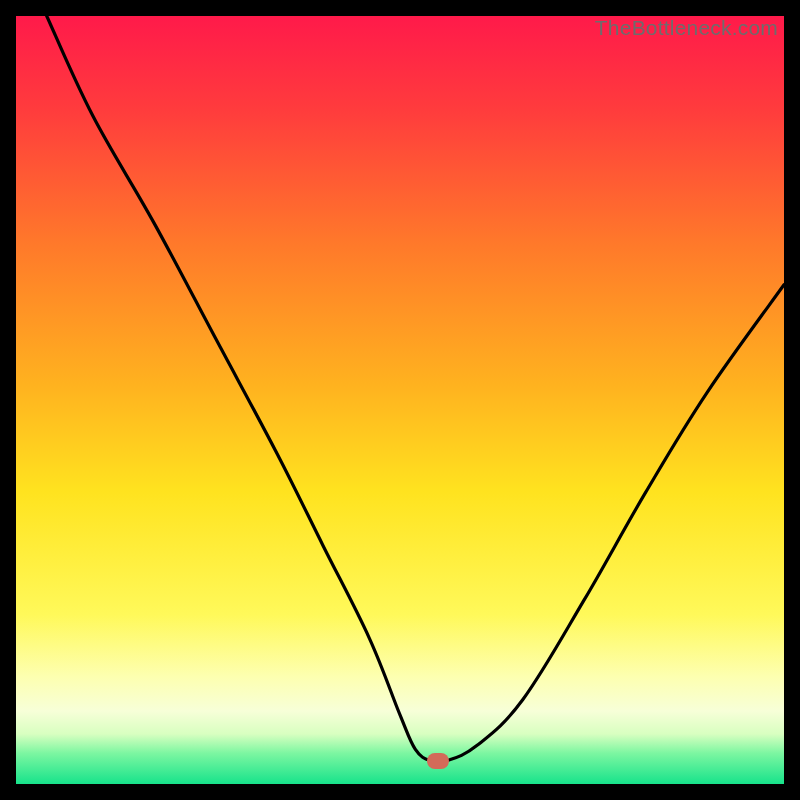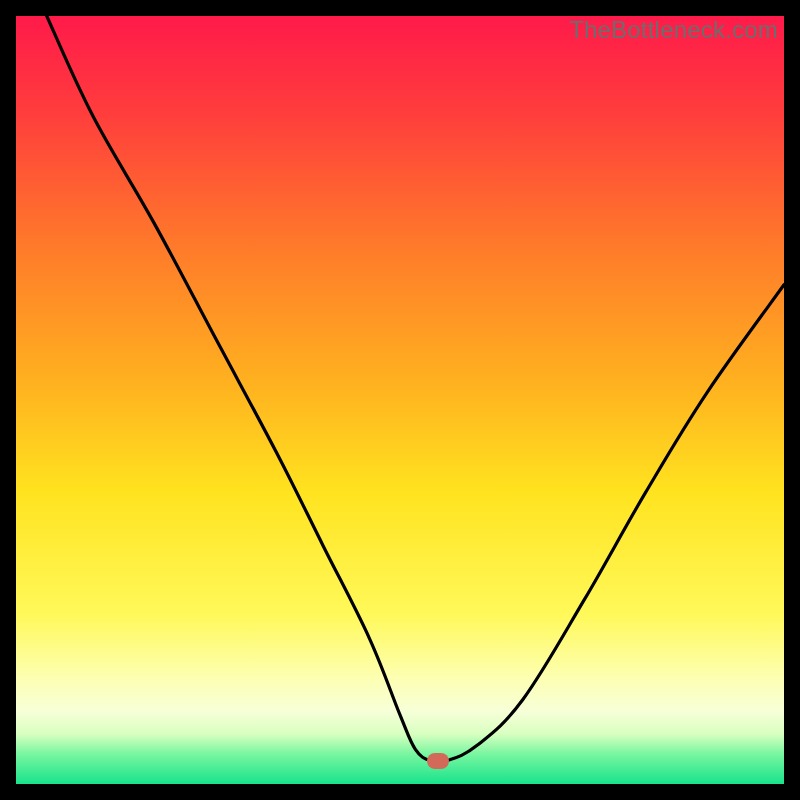--- a/index.html
+++ b/index.html
@@ -23,21 +23,21 @@
     position: absolute;
     left: 0;
     top: 0;
     width: 768px;
     height: 768px;
   }
   .watermark {
     position: absolute;
     top: 0;
     right: 6px;
-    font-size: 24px;
+    font-size: 21px;
     font-weight: 500;
     color: #6d6d6d;
     letter-spacing: 0.2px;
     user-select: none;
   }
   svg.curve {
     position: absolute;
     left: 0;
     top: 0;
   }

